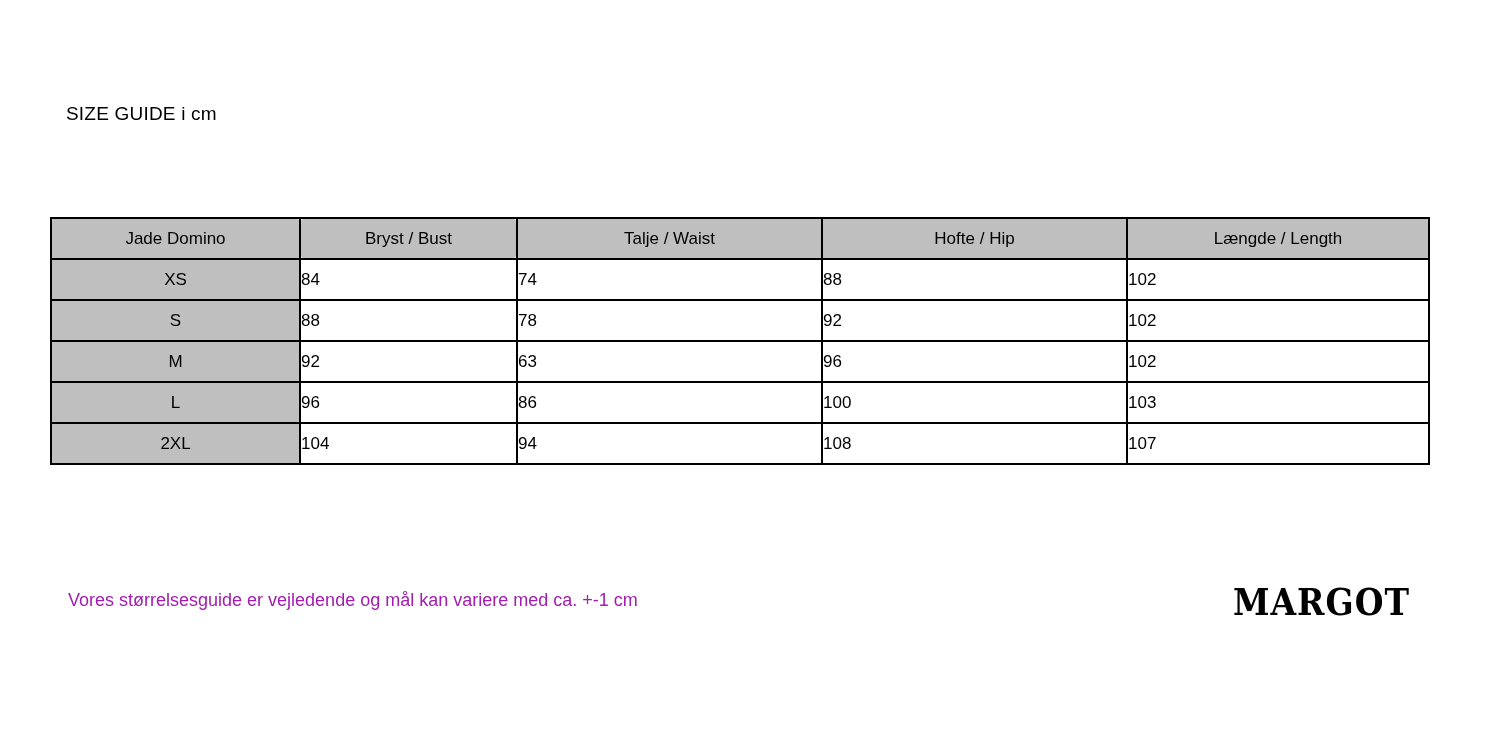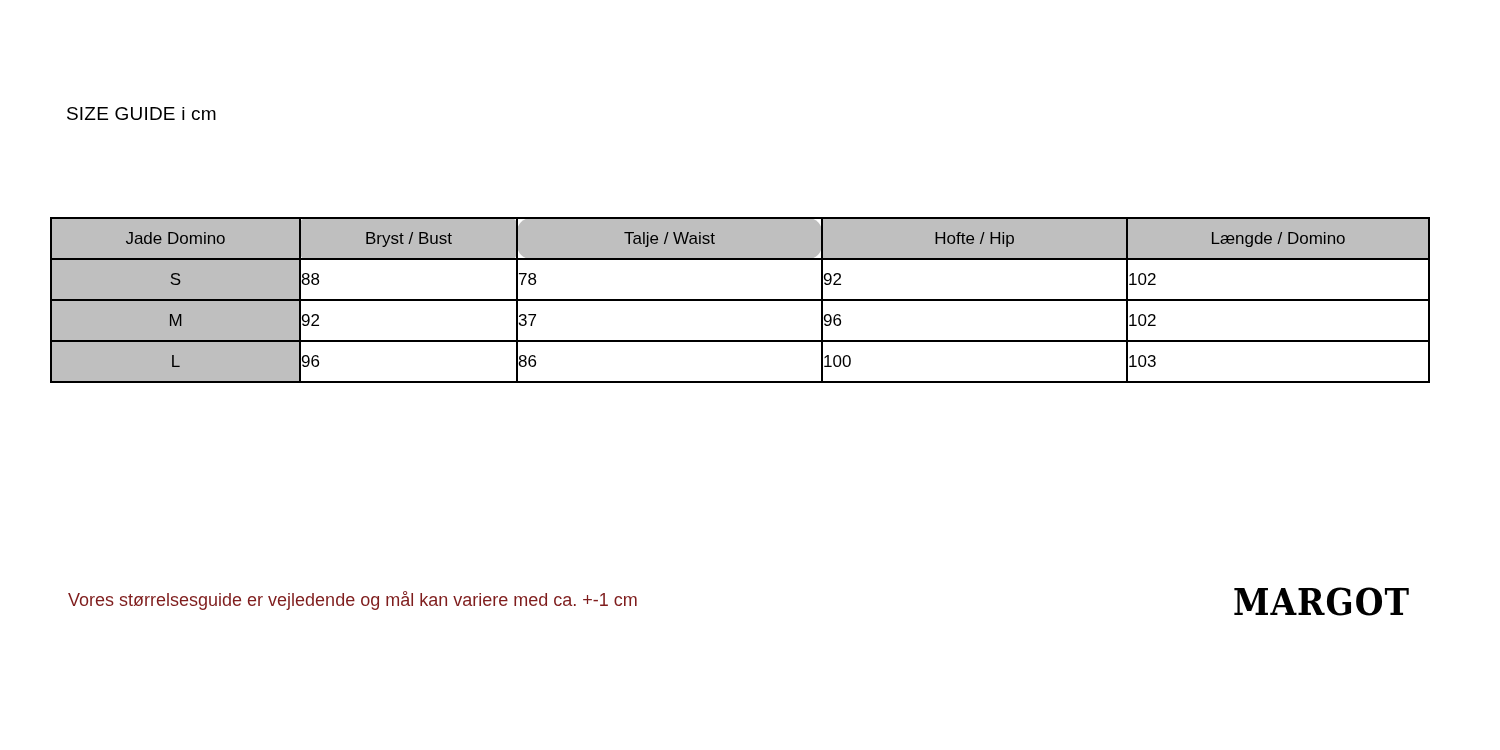--- a/index.html
+++ b/index.html
@@ -59,42 +59,42 @@
     font-weight: bold;
     font-size: 18px;
   }
   th.col-head {
     background: #bfbfbf;
     text-align: center;
     font-weight: normal;
     font-size: 17px;
   }
   th.c-bust { width: 215px; border-radius: 6px; }
-  th.c-waist { width: 303px; border-radius: 14px; }
+  th.c-waist { width: 303px; }
   th.c-hip { width: 303px; text-align: center; }
   th.c-length { width: 300px; }
 
   td.size-cell {
     background: #bfbfbf;
     text-align: center;
     font-size: 17px;
   }
   td.val-cell {
     background: #ffffff;
     text-align: left;
     padding-left: 7px;
     font-size: 17px;
   }
 
   .footnote {
     position: absolute;
     left: 68px;
     top: 590px;
     font-size: 18px;
-    color: #7f1d1d;
+    color: #a21caf;
     white-space: nowrap;
   }
 
   .brand {
     position: absolute;
     right: 66px;
     top: 583px;
     font-family: "DejaVu Serif", serif;
     font-weight: bold;
     font-size: 33px;
@@ -111,44 +111,58 @@
 
   <div class="title">SIZE GUIDE i cm</div>
 
   <table class="size-table">
     <thead>
       <tr>
         <th class="col-first">Jade Domino</th>
         <th class="col-head c-bust">Bryst / Bust</th>
         <th class="col-head c-waist">Talje / Waist</th>
         <th class="col-head c-hip">Hofte / Hip</th>
-        <th class="col-head c-length">Længde / Domino</th>
+        <th class="col-head c-length">Længde / Length</th>
       </tr>
     </thead>
     <tbody>
+      <tr>
+        <td class="size-cell">XS</td>
+        <td class="val-cell">84</td>
+        <td class="val-cell">74</td>
+        <td class="val-cell">88</td>
+        <td class="val-cell">102</td>
+      </tr>
       <tr>
         <td class="size-cell">S</td>
         <td class="val-cell">88</td>
         <td class="val-cell">78</td>
         <td class="val-cell">92</td>
         <td class="val-cell">102</td>
       </tr>
       <tr>
         <td class="size-cell">M</td>
         <td class="val-cell">92</td>
-        <td class="val-cell">37</td>
+        <td class="val-cell">63</td>
         <td class="val-cell">96</td>
         <td class="val-cell">102</td>
       </tr>
       <tr>
         <td class="size-cell">L</td>
         <td class="val-cell">96</td>
         <td class="val-cell">86</td>
         <td class="val-cell">100</td>
         <td class="val-cell">103</td>
+      </tr>
+      <tr>
+        <td class="size-cell">2XL</td>
+        <td class="val-cell">104</td>
+        <td class="val-cell">94</td>
+        <td class="val-cell">108</td>
+        <td class="val-cell">107</td>
       </tr>
     </tbody>
   </table>
 
   <div class="footnote">Vores størrelsesguide er vejledende og mål kan variere med ca. +-1 cm</div>
 
   <div class="brand">MARGOT</div>
 
 </div>
 

